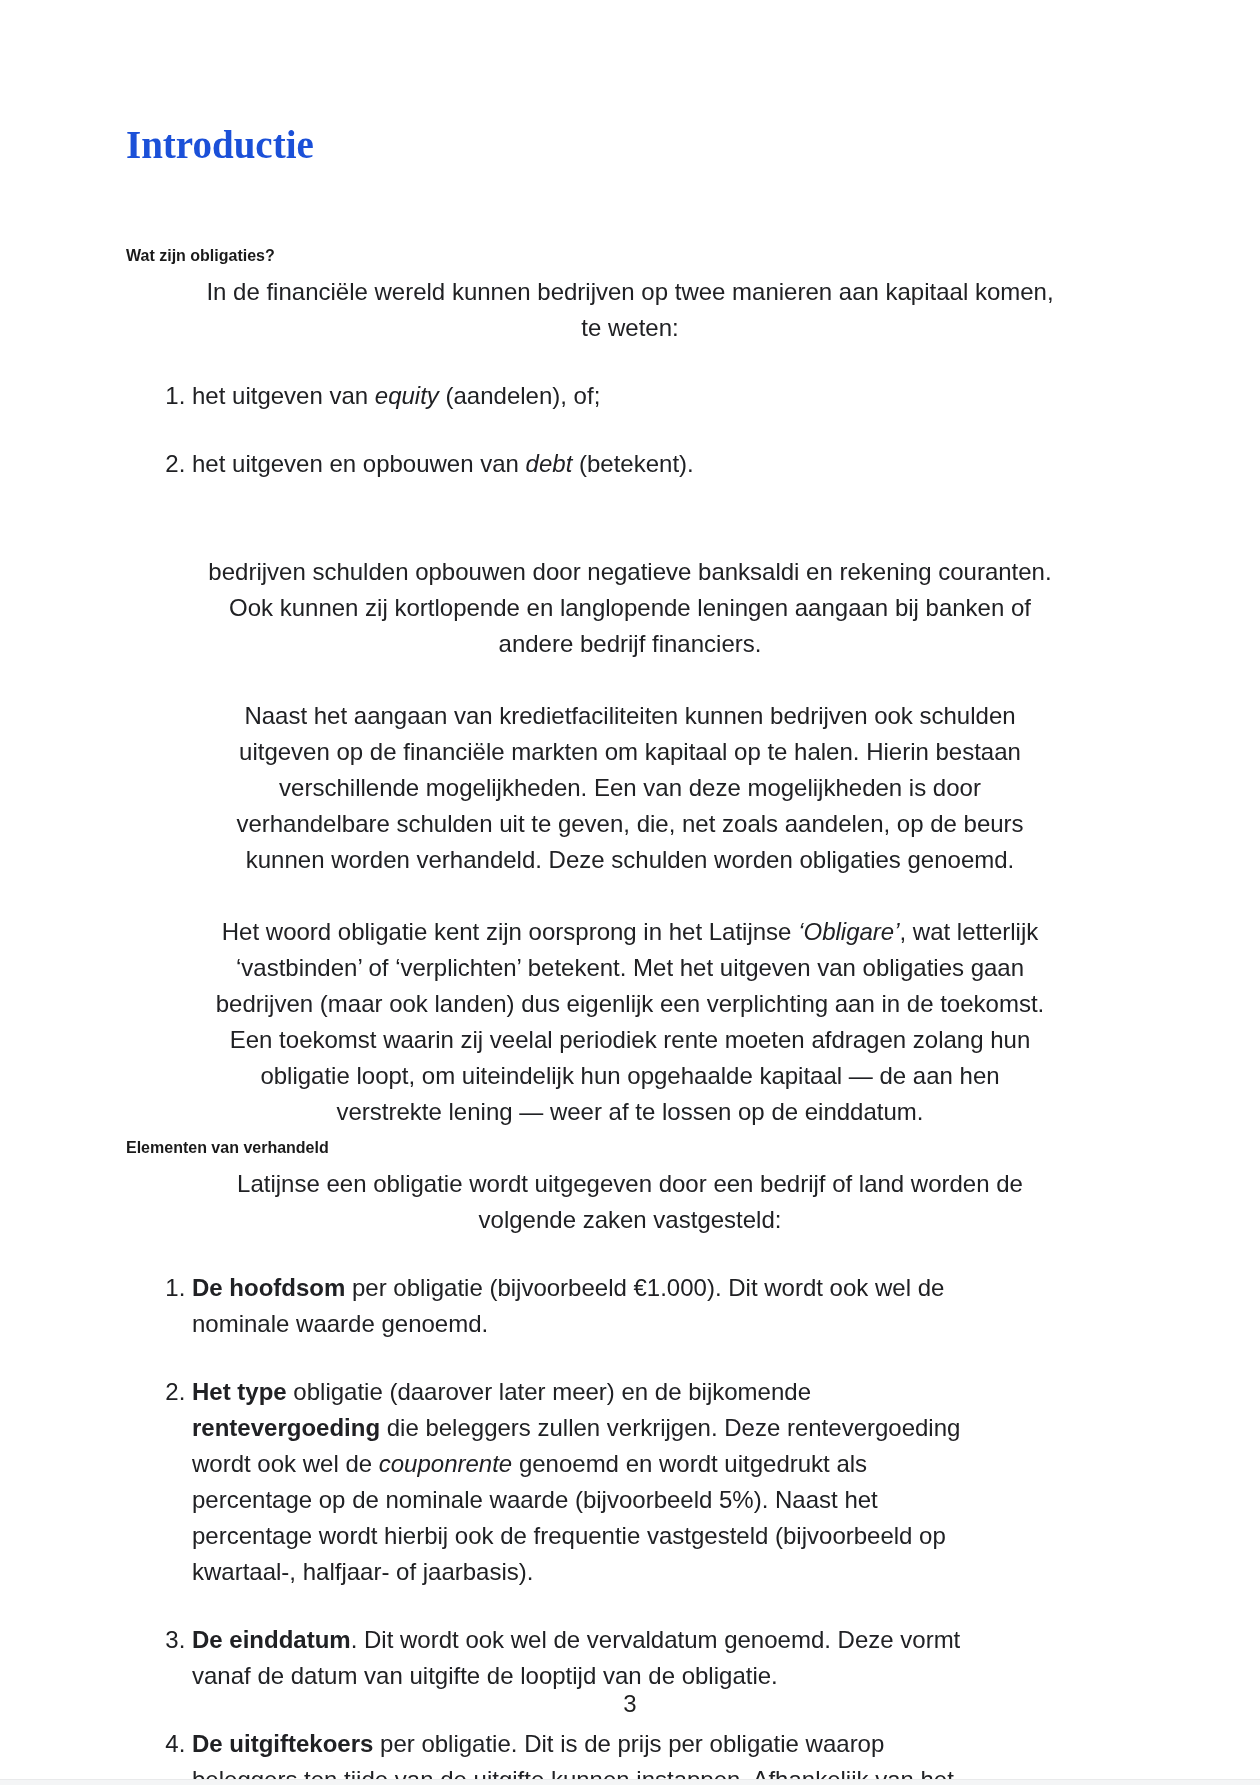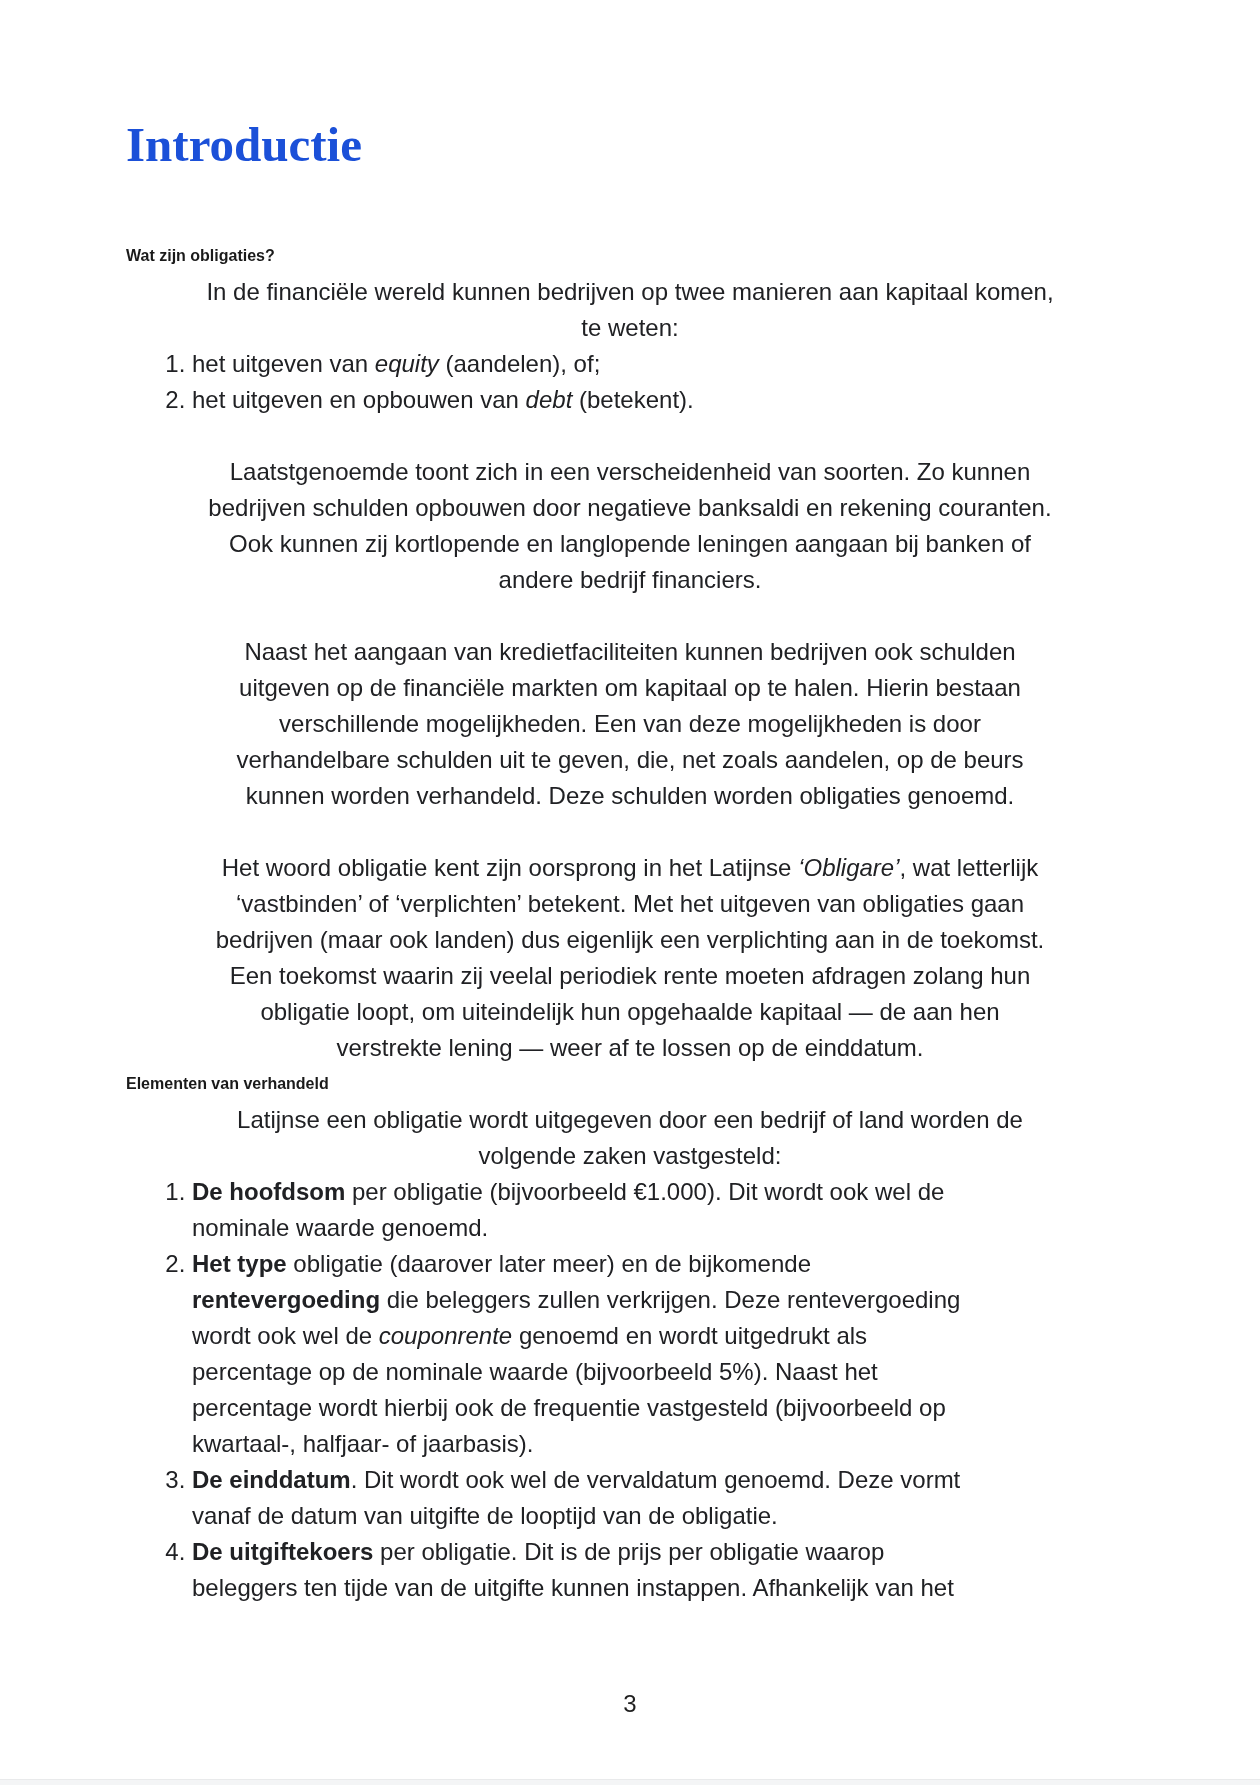--- a/index.html
+++ b/index.html
@@ -16,39 +16,39 @@
     overflow: hidden;
   }
   .content {
     padding: 122px 126px 0 126px;
     font-size: 24px;
     line-height: 36px;
   }
   h1.doc-title {
     font-family: "Liberation Serif", serif;
     font-weight: 700;
-    font-size: 49px;
+    font-size: 39px;
     line-height: 46px;
     margin: 0 0 70px 0;
   }
   h2.sub {
     font-size: 16px;
     line-height: 36px;
     font-weight: 700;
     margin: 0;
     color: #1a1a1a;
   }
   p { margin: 0; text-align: center; }
   .blk { margin-top: 36px; }
   ol.num-list {
     margin: 0;
     padding: 0 0 0 66px;
     list-style: decimal;
   }
-  ol.num-list li { padding: 0; }
+  ol.num-list li { padding: 0; margin-top: 32px; }
   .b { font-weight: 700; }
   .i { font-style: italic; }
   .page-number {
     position: absolute;
     left: 0;
     right: 0;
     bottom: 66px;
     text-align: center;
     font-size: 24px;
     line-height: 30px;
@@ -74,21 +74,21 @@
 
     <h2 class="sub">Wat zijn obligaties?</h2>
 
     <p><span>In de financiële wereld kunnen bedrijven op twee manieren aan kapitaal komen,</span><br><span>te weten:</span></p>
 
     <ol class="num-list">
       <li><span>het uitgeven van </span><span class="i">equity</span><span> (aandelen), of;</span></li>
       <li><span>het uitgeven en opbouwen van </span><span class="i">debt</span><span> (betekent).</span></li>
     </ol>
 
-    <p class="blk"><span>Laatstgenoemde toont zich in een verscheidenheid van soorten. Zo kunnen</span><br><span>bedrijven schulden opbouwen door negatieve banksaldi en rekening couranten.</span><br><span>Ook kunnen zij kortlopende en langlopende leningen aangaan bij banken of</span><br><span>andere bedrijf financiers.</span></p>
+    <p class="blk"><br><span>bedrijven schulden opbouwen door negatieve banksaldi en rekening couranten.</span><br><span>Ook kunnen zij kortlopende en langlopende leningen aangaan bij banken of</span><br><span>andere bedrijf financiers.</span></p>
 
     <p class="blk"><span>Naast het aangaan van kredietfaciliteiten kunnen bedrijven ook schulden</span><br><span>uitgeven op de financiële markten om kapitaal op te halen. Hierin bestaan</span><br><span>verschillende mogelijkheden. Een van deze mogelijkheden is door</span><br><span>verhandelbare schulden uit te geven, die, net zoals aandelen, op de beurs</span><br><span>kunnen worden verhandeld. Deze schulden worden obligaties genoemd.</span></p>
 
     <p class="blk"><span>Het woord obligatie kent zijn oorsprong in het Latijnse </span><span class="i">‘Obligare’</span><span>, wat letterlijk</span><br><span>‘vastbinden’ of ‘verplichten’ betekent. Met het uitgeven van obligaties gaan</span><br><span>bedrijven (maar ook landen) dus eigenlijk een verplichting aan in de toekomst.</span><br><span>Een toekomst waarin zij veelal periodiek rente moeten afdragen zolang hun</span><br><span>obligatie loopt, om uiteindelijk hun opgehaalde kapitaal — de aan hen</span><br><span>verstrekte lening — weer af te lossen op de einddatum.</span></p>
 
     <h2 class="sub blk">Elementen van verhandeld</h2>
 
     <p><span>Latijnse een obligatie wordt uitgegeven door een bedrijf of land worden de</span><br><span>volgende zaken vastgesteld:</span></p>
 
     <ol class="num-list">

